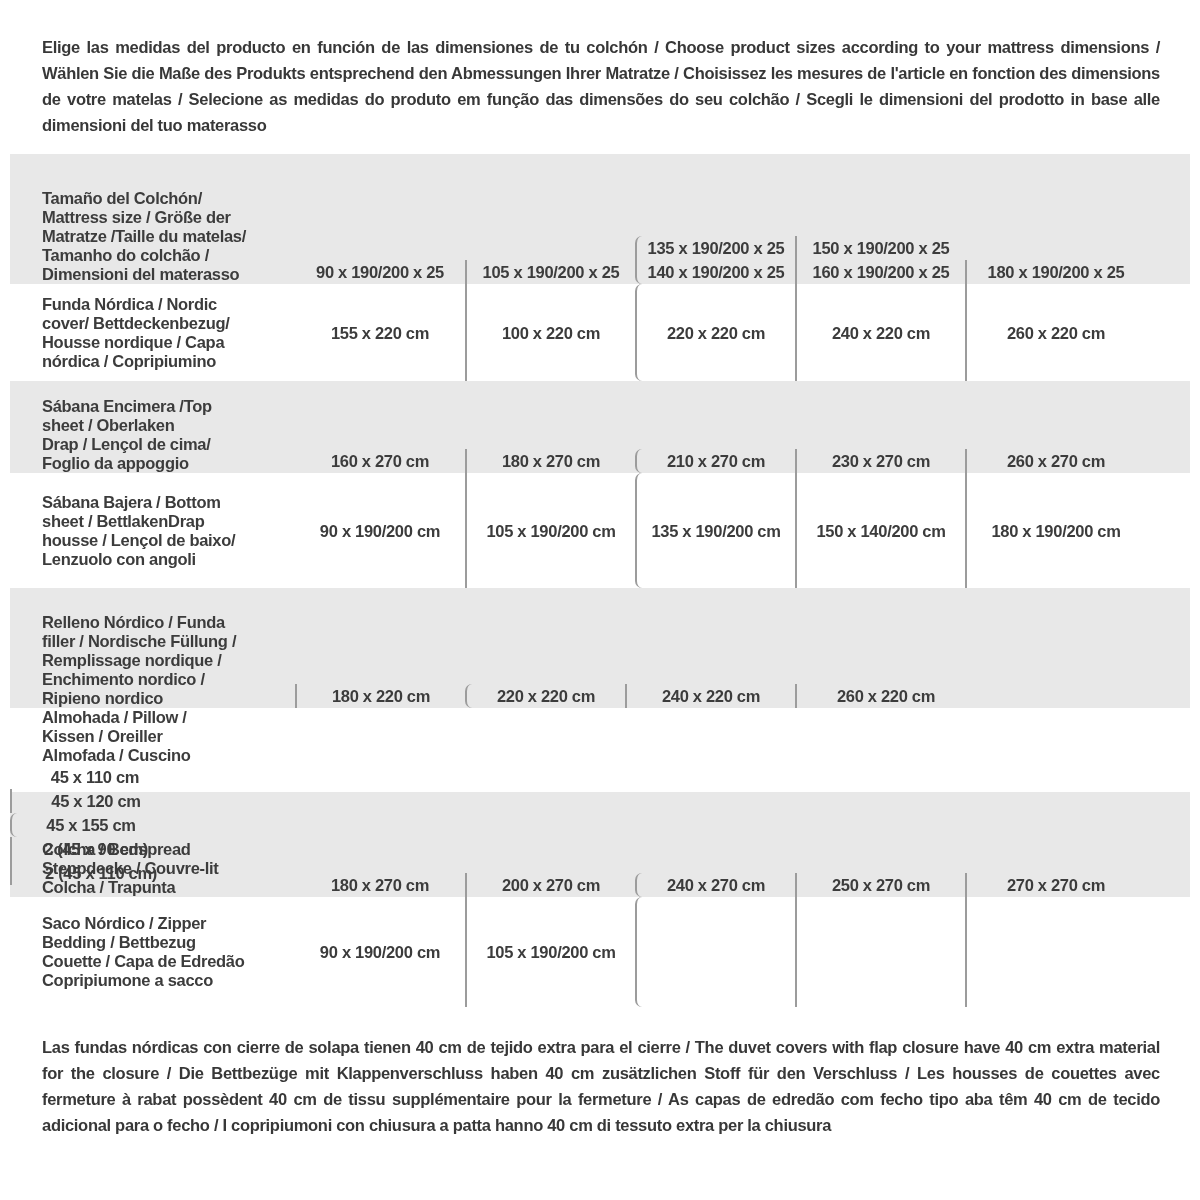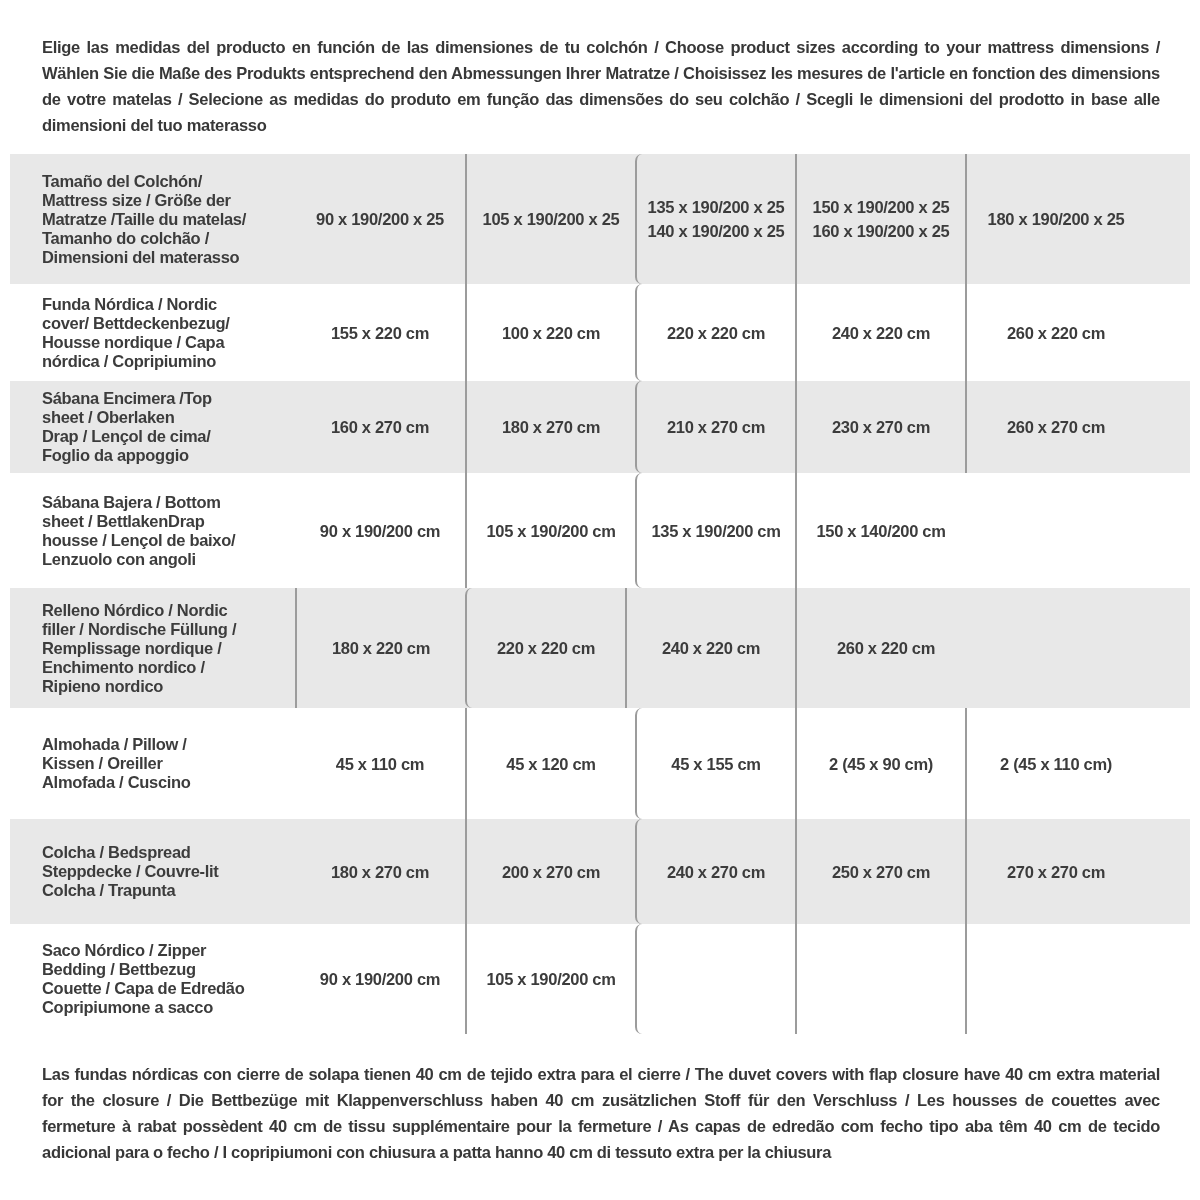--- a/index.html
+++ b/index.html
@@ -15,21 +15,21 @@
     font-size: 16.5px;
     line-height: 26px;
     letter-spacing: -0.3px;
     text-align: justify;
     color: #383838;
   }
 
   .size-table { margin: 0 10px; width: 1180px; }
 
   .trow { display: flex; }
-  .trow.banded { background: #e8e8e8; }
+  .trow.banded { background: #e8e8e8; align-items: flex-end; }
 
   .cell {
     display: flex;
     align-items: center;
     white-space: pre-line;
     font-size: 16.5px;
     letter-spacing: -0.3px;
     color: #3c3c3c;
   }
   .cell.label {
@@ -50,21 +50,21 @@
   .w-c5 { width: 170px; }
   .w-c6 { width: 225px; padding-right: 45px; }
 
   .div-left { border-left: 2px solid #9c9c9c; }
 
   .r0 { height: 130px; }
   .r1 { height: 97px; }
   .r2 { height: 92px; }
   .r3 { height: 115px; }
   .r4 { height: 120px; }
-  .r5 { height: 111px; }
+  .r5 { height: 84px; flex-direction: column; }
   .r6 { height: 105px; }
   .r7 { height: 110px; justify-content: center; }
 
   .footer-note {
     margin: 27px 40px 0 42px;
     font-size: 16.5px;
     line-height: 26px;
     letter-spacing: -0.3px;
     text-align: justify;
     color: #383838;
@@ -120,24 +120,25 @@
 
     <div class="trow r3">
       <div class="cell label w-label">Sábana Bajera / Bottom
 sheet / BettlakenDrap
 housse / Lençol de baixo/
 Lenzuolo con angoli</div>
       <div class="cell val w-c2">90 x 190/200 cm</div>
       <div class="cell val w-c3 div-left">105 x 190/200 cm</div>
       <div class="cell val w-c4 div-left">135 x 190/200 cm</div>
       <div class="cell val w-c5 div-left">150 x 140/200 cm</div>
+      <div class="cell val w-c6 div-left">180 x 190/200 cm</div>
     </div>
 
     <div class="trow r4 banded">
-      <div class="cell label w-label">Relleno Nórdico / Nordic
+      <div class="cell label w-label">Relleno Nórdico / Funda
 filler / Nordische Füllung /
 Remplissage nordique /
 Enchimento nordico /
 Ripieno nordico</div>
       <div class="cell val w-c3 div-left">180 x 220 cm</div>
       <div class="cell val w-c4 div-left">220 x 220 cm</div>
       <div class="cell val w-c5 div-left">240 x 220 cm</div>
       <div class="cell val w-c6 div-left">260 x 220 cm</div>
     </div>
 

